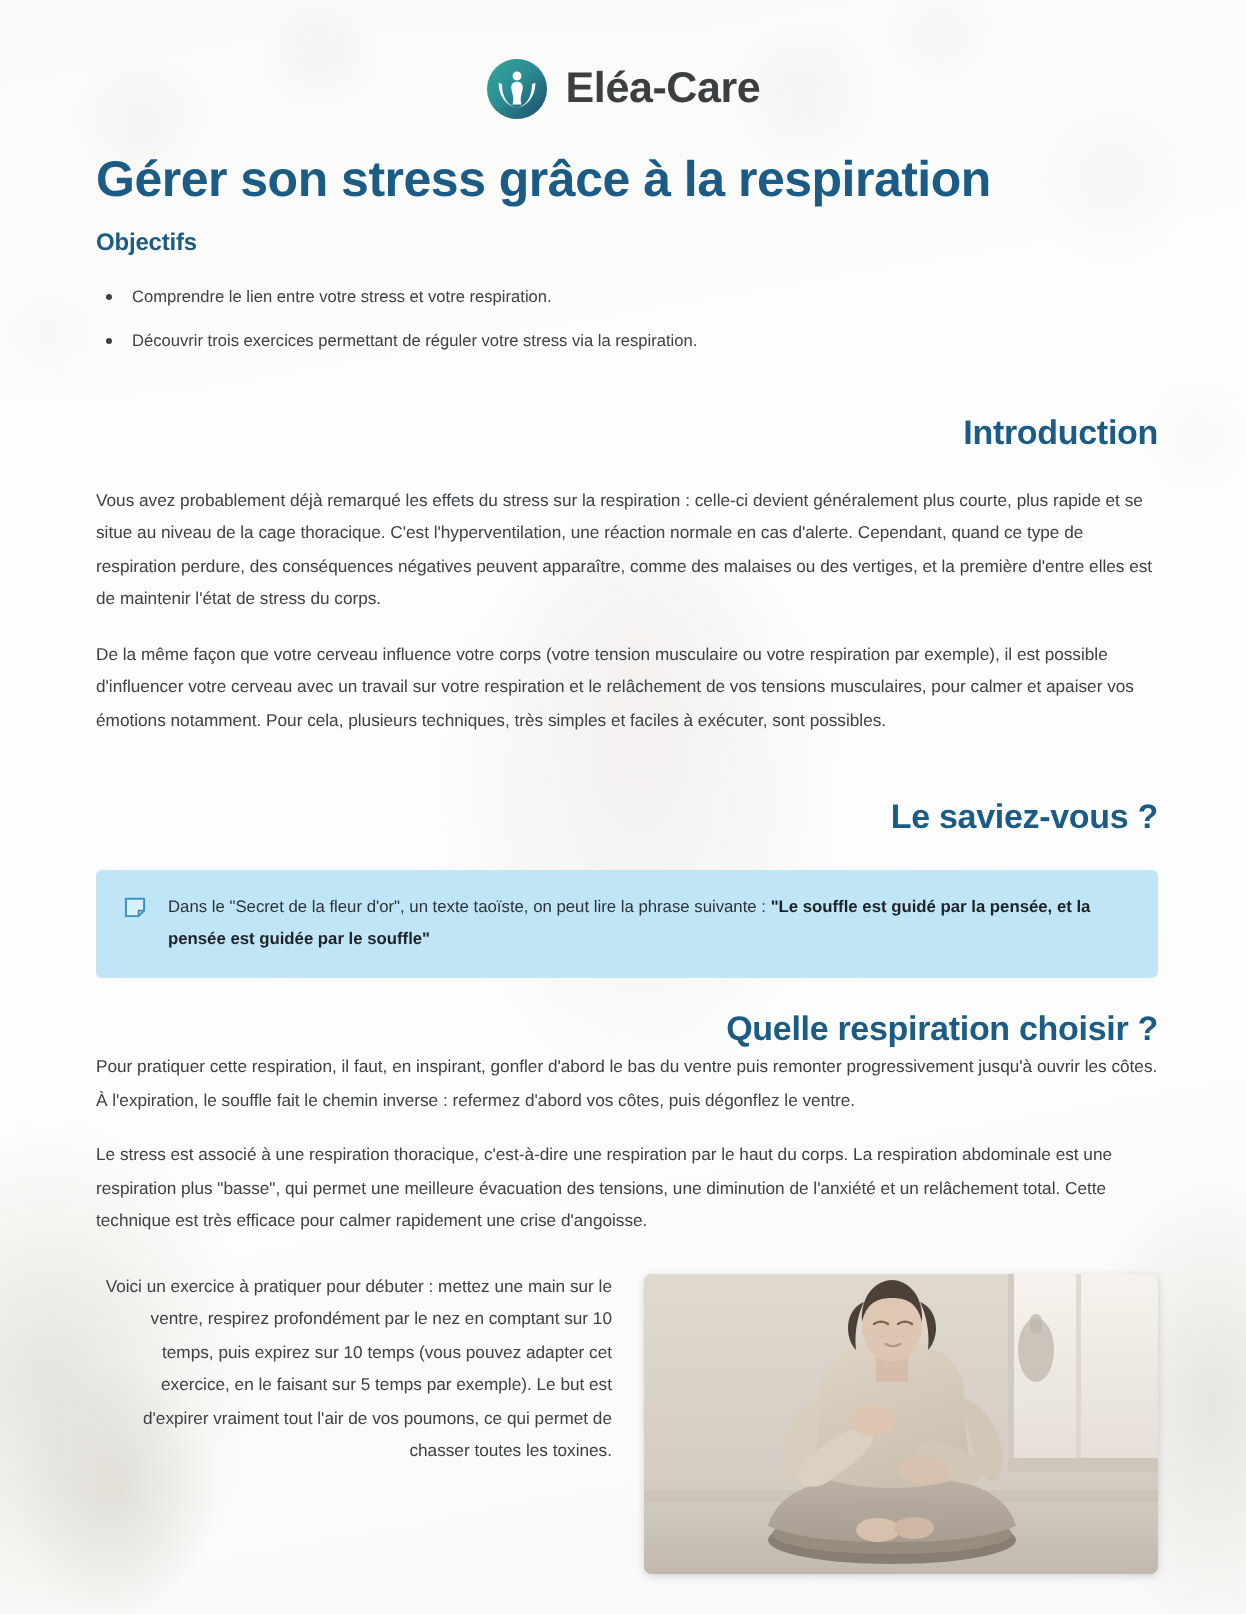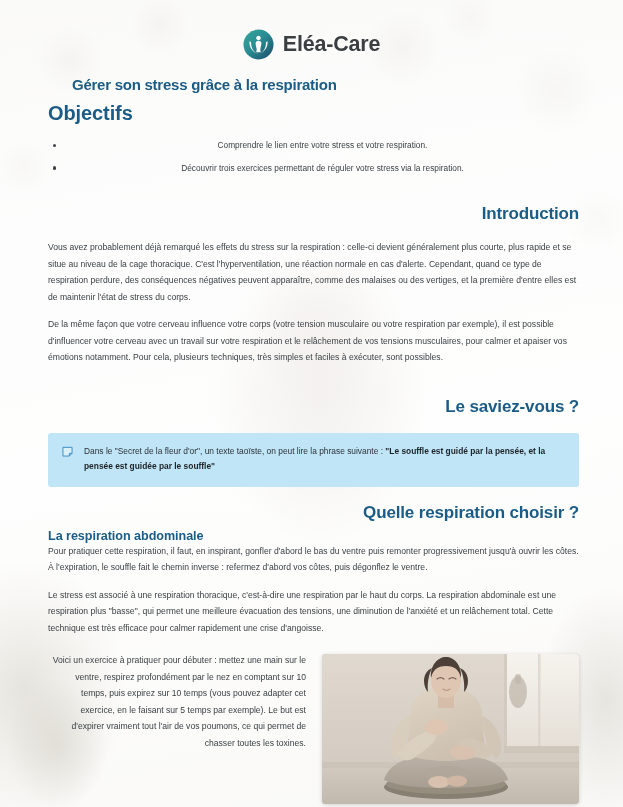--- a/index.html
+++ b/index.html
@@ -96,31 +96,30 @@
     letter-spacing: -0.2px;
     color: #3b3f42;
   }
 
   
   .body-col {
     padding: 0 44px 0 48px;
   }
 
   h1.doc-title {
-    font-size: 15px;
+    font-size: 25px;
     line-height: 1.16;
     font-weight: 700;
     color: #1a5c86;
     letter-spacing: -0.25px;
     margin-top: 14px;
-    margin-left: 24px;
   }
 
   h2.sub-title {
-    font-size: 20px;
+    font-size: 12px;
     font-weight: 700;
     color: #1a5c86;
     letter-spacing: -0.1px;
     margin-top: 9px;
   }
 
   h2.section {
     font-size: 17px;
     font-weight: 700;
     color: #1a5c86;
@@ -148,21 +147,20 @@
     list-style: none;
     margin-top: 14px;
   }
   ul.objectives li {
     position: relative;
     padding-left: 18px;
     font-size: 8.3px;
     line-height: 1.5;
     color: #3c4145;
     margin-bottom: 10px;
-    text-align: center;
   }
   ul.objectives li::before {
     content: "";
     position: absolute;
     left: 5px;
     top: 4.5px;
     width: 3.2px;
     height: 3.2px;
     border-radius: 50%;
     background: #3c4145;
@@ -271,21 +269,20 @@
         <svg class="callout-icon" viewBox="0 0 20 20">
           <path d="M3 3.6h14v9.2l-4.2 4.2H3z" fill="#d9f0fb" stroke="#3b8fc4" stroke-width="1.5" stroke-linejoin="round"></path>
           <path d="M17 12.8h-4.2V17" fill="none" stroke="#3b8fc4" stroke-width="1.5" stroke-linejoin="round"></path>
         </svg>
         <div class="callout-text">
           <span>Dans le "Secret de la fleur d'or", un texte taoïste, on peut lire la phrase suivante : </span><b>"Le souffle est guidé par la pensée, et la pensée est guidée par le souffle"</b>
         </div>
       </div>
 
       <h2 class="section gap-quelle">Quelle respiration choisir ?</h2>
-      <h3 class="section-sub">La respiration abdominale</h3>
 
       <p class="copy">Pour pratiquer cette respiration, il faut, en inspirant, gonfler d'abord le bas du ventre puis remonter progressivement jusqu'à ouvrir les côtes. À l'expiration, le souffle fait le chemin inverse : refermez d'abord vos côtes, puis dégonflez le ventre.</p>
       <p class="copy gap-para">Le stress est associé à une respiration thoracique, c'est-à-dire une respiration par le haut du corps. La respiration abdominale est une respiration plus "basse", qui permet une meilleure évacuation des tensions, une diminution de l'anxiété et un relâchement total. Cette technique est très efficace pour calmer rapidement une crise d'angoisse.</p>
 
       <div class="exercise-wrap">
 
         <div class="photo">
           <svg viewBox="0 0 257 150" preserveAspectRatio="xMidYMid slice">
             <defs>
               <linearGradient id="wall" x1="0" y1="0" x2="0" y2="1">

